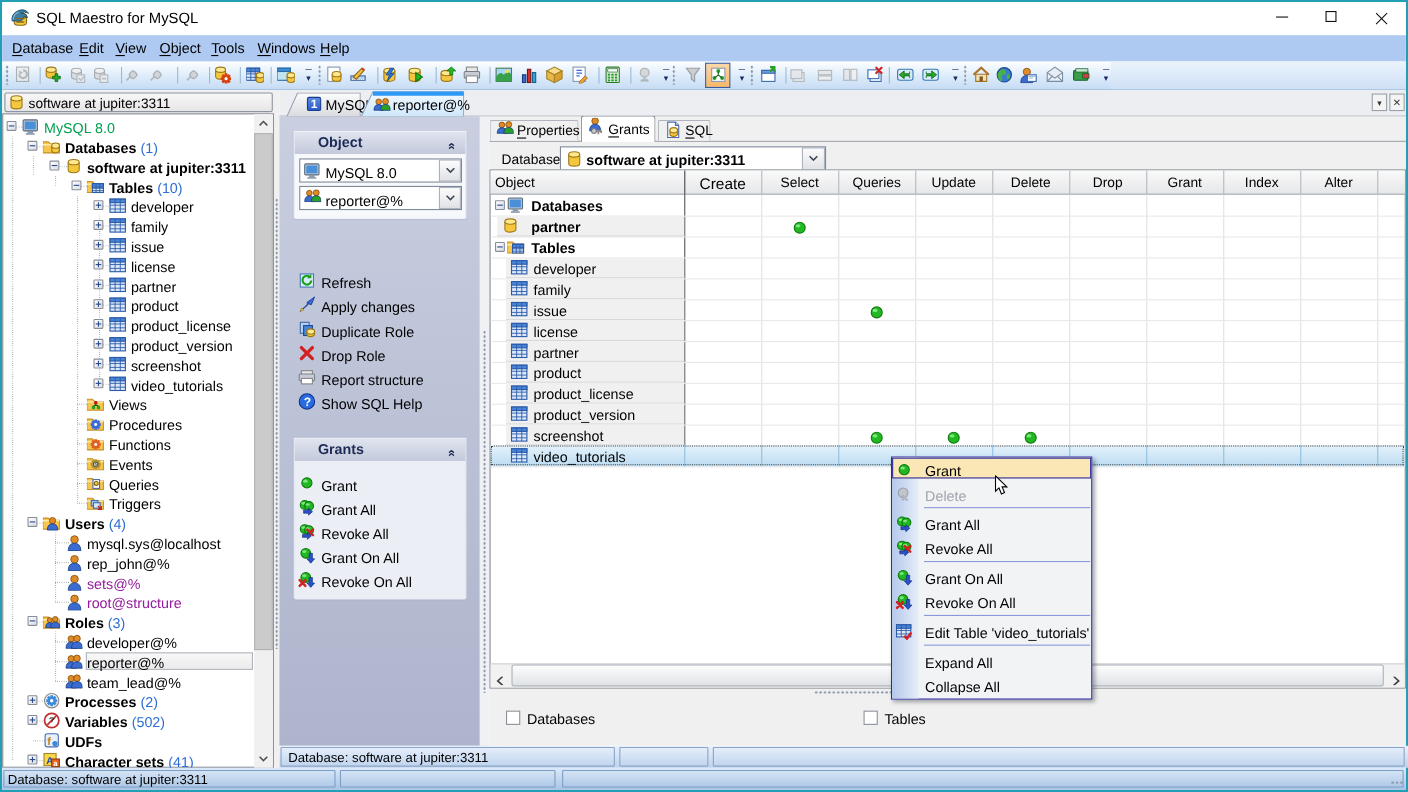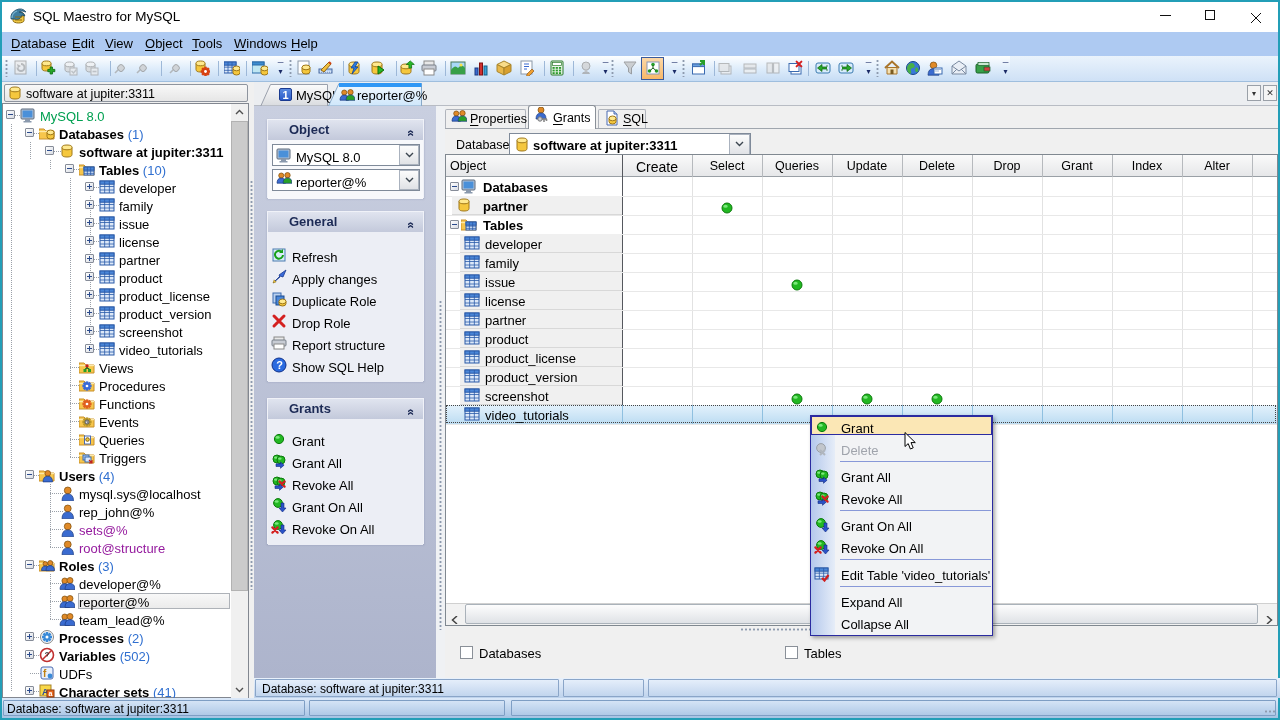--- a/index.html
+++ b/index.html
@@ -566,21 +566,21 @@
         <path d="M4 12 L12 4" stroke="#c03030" stroke-width="1.6"></path>
         <path d="M6 6.5 q2 -2 4 0 q-2 1 -2 3" stroke="#333" stroke-width="1" fill="none"></path>
       </svg></div>
 <div class="txt" style="left:59px;top:649.5px;color:#000;font-weight:bold">Variables <span class="cnt" style="font-weight:normal">(502)</span></div>
 <div class="treeline-h" style="left:30px;top:673px;width:14px"></div>
 <div class="ico" style="left:39px;top:665px"><svg width="16" height="16" viewBox="0 0 16 16" style="">
         <rect x="2" y="2" width="12" height="12" rx="2" fill="#e8f0fc" stroke="#4a6ab0"></rect>
         <text x="4" y="12" font-size="10" font-weight="bold" fill="#c08010" font-family="Liberation Sans">f</text>
         <circle cx="11" cy="11" r="2.4" fill="#3a8ad8"></circle>
       </svg></div>
-<div class="txt" style="left:59px;top:667.5px;color:#000;font-weight:normal">UDFs</div>
+<div class="txt" style="left:59px;top:667.5px;color:#000;font-weight:bold">UDFs</div>
 <div class="treeline-h" style="left:30px;top:691px;width:14px"></div>
 <div class="expand plus" style="left:25px;top:686px"></div>
 <div class="ico" style="left:39px;top:683px"><svg width="16" height="16" viewBox="0 0 16 16" style="">
         <rect x="1" y="2" width="11" height="11" fill="#f8d848" stroke="#a8842a"></rect>
         <text x="3" y="11.5" font-size="9" font-weight="bold" fill="#2a4a9c" font-family="Liberation Sans">A</text>
         <rect x="8" y="7" width="7" height="7" fill="#e86820" stroke="#903808"></rect>
         <text x="9.5" y="13" font-size="7" font-weight="bold" fill="#fff" font-family="Liberation Sans">a</text>
       </svg></div>
 <div class="txt" style="left:59px;top:685.5px;color:#000;font-weight:bold">Character sets <span class="cnt" style="font-weight:normal">(41)</span></div>
 <div class="abs" style="left:254px;top:82px;width:1024px;height:24px;background:#eceef1"></div>
@@ -637,24 +637,20 @@
 <div class="abs" style="left:276px;top:172px"><svg width="16" height="14" viewBox="0 0 16 14" style="">
         <circle cx="5.25" cy="3.55" r="2.55" fill="#e08a28" stroke="#7a4a08" stroke-width="0.7"></circle>
         <path d="M1 11.2 q0 -5.1 4.25 -5.1 q4.25 0 4.25 5.1 z" fill="#3a6bd0" stroke="#1a3a80" stroke-width="0.7"></path>
         <circle cx="11.5" cy="3.2" r="2.7" fill="#e08a28" stroke="#7a4a08" stroke-width="0.7"></circle>
         <path d="M7 11.3 q0 -5.4 4.5 -5.4 q4.5 0 4.5 5.4 z" fill="#28a028" stroke="#1a3a80" stroke-width="0.7"></path>
       </svg></div>
 <div class="txt" style="left:296px;top:176px">reporter@%</div>
 <div class="abs" style="left:399px;top:170px;width:20px;height:20px;background:linear-gradient(#fcfcfc,#e0e2e6);border:1px solid #aab2be;text-align:center;padding-top:6px;line-height:0"><svg width="9" height="6" viewBox="0 0 9 6" style="">
         <path d="M1 1 L4.5 4.5 L8 1" stroke="#3c4650" stroke-width="1.4" fill="none"></path>
       </svg></div>
-<div class="abs" style="left:267px;top:211px;width:157px;height:170px;border:1px solid #f0f2f8;box-shadow:0 1px 2px rgba(60,70,110,.25)">
-<div class="sechdr">General<span style="position:absolute;right:8px;top:3px;font-weight:bold;font-size:12px;transform:rotate(90deg);display:inline-block">«</span></div>
-<div class="abs" style="left:0;top:20px;width:100%;height:150px;background:#eceef5"></div>
-</div>
 <div class="abs" style="left:271px;top:247px;width:16px;height:16px"><svg width="16" height="16" viewBox="0 0 16 16" style="">
         <rect x="2" y="2" width="12" height="12" fill="#d8ecf8" stroke="#4a7ab0"></rect>
         <path d="M11 5 a4 4 0 1 0 1 3" stroke="#18a018" stroke-width="2" fill="none"></path>
         <path d="M12 2 v4 h-4 z" fill="#18a018"></path>
       </svg></div>
 <div class="secitem" style="left:292px;top:250px">Refresh</div>
 <div class="abs" style="left:271px;top:269px;width:16px;height:16px"><svg width="16" height="16" viewBox="0 0 16 16" style="">
         <path d="M2 14 L9 7 L12 8 L15 1 L8 6 L9 8 z" fill="#3a6ad8" stroke="#1a3a90" stroke-width="0.8"></path>
         <path d="M2 14 l3.2 -1.1 -2.1 -2.1 z" fill="#e8c040" stroke="#907010" stroke-width="0.5"></path>
       </svg></div>

